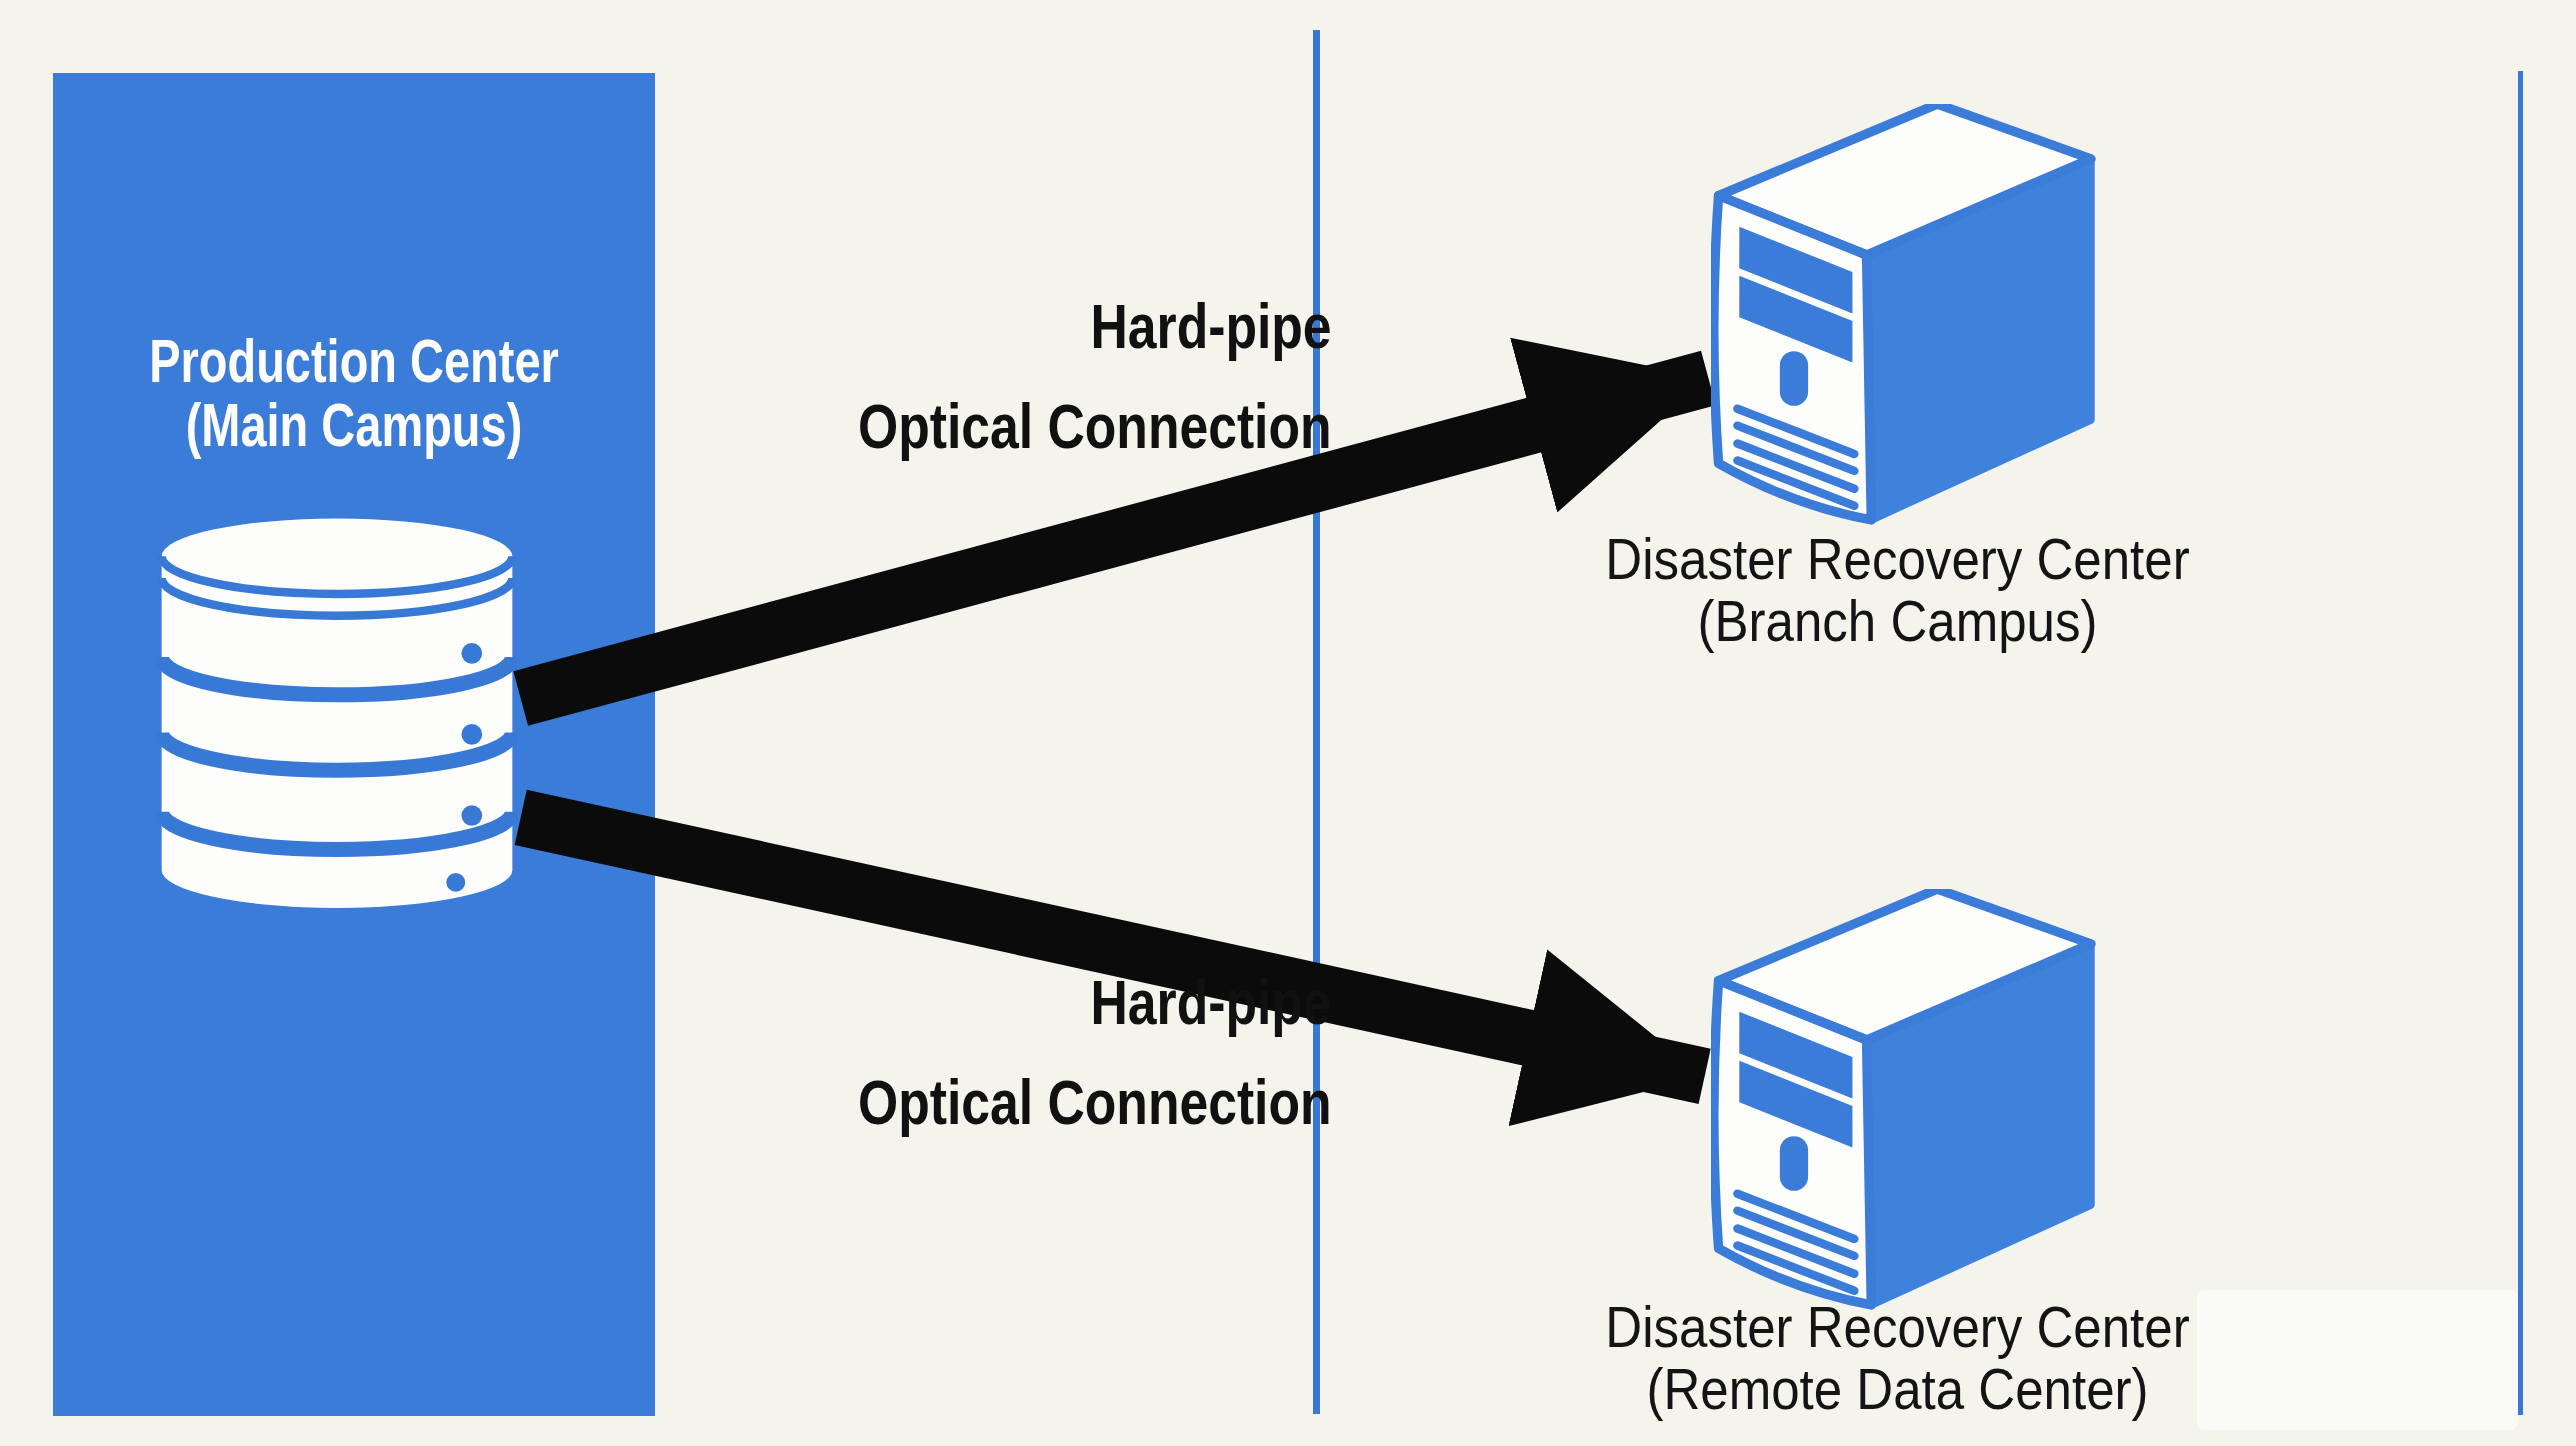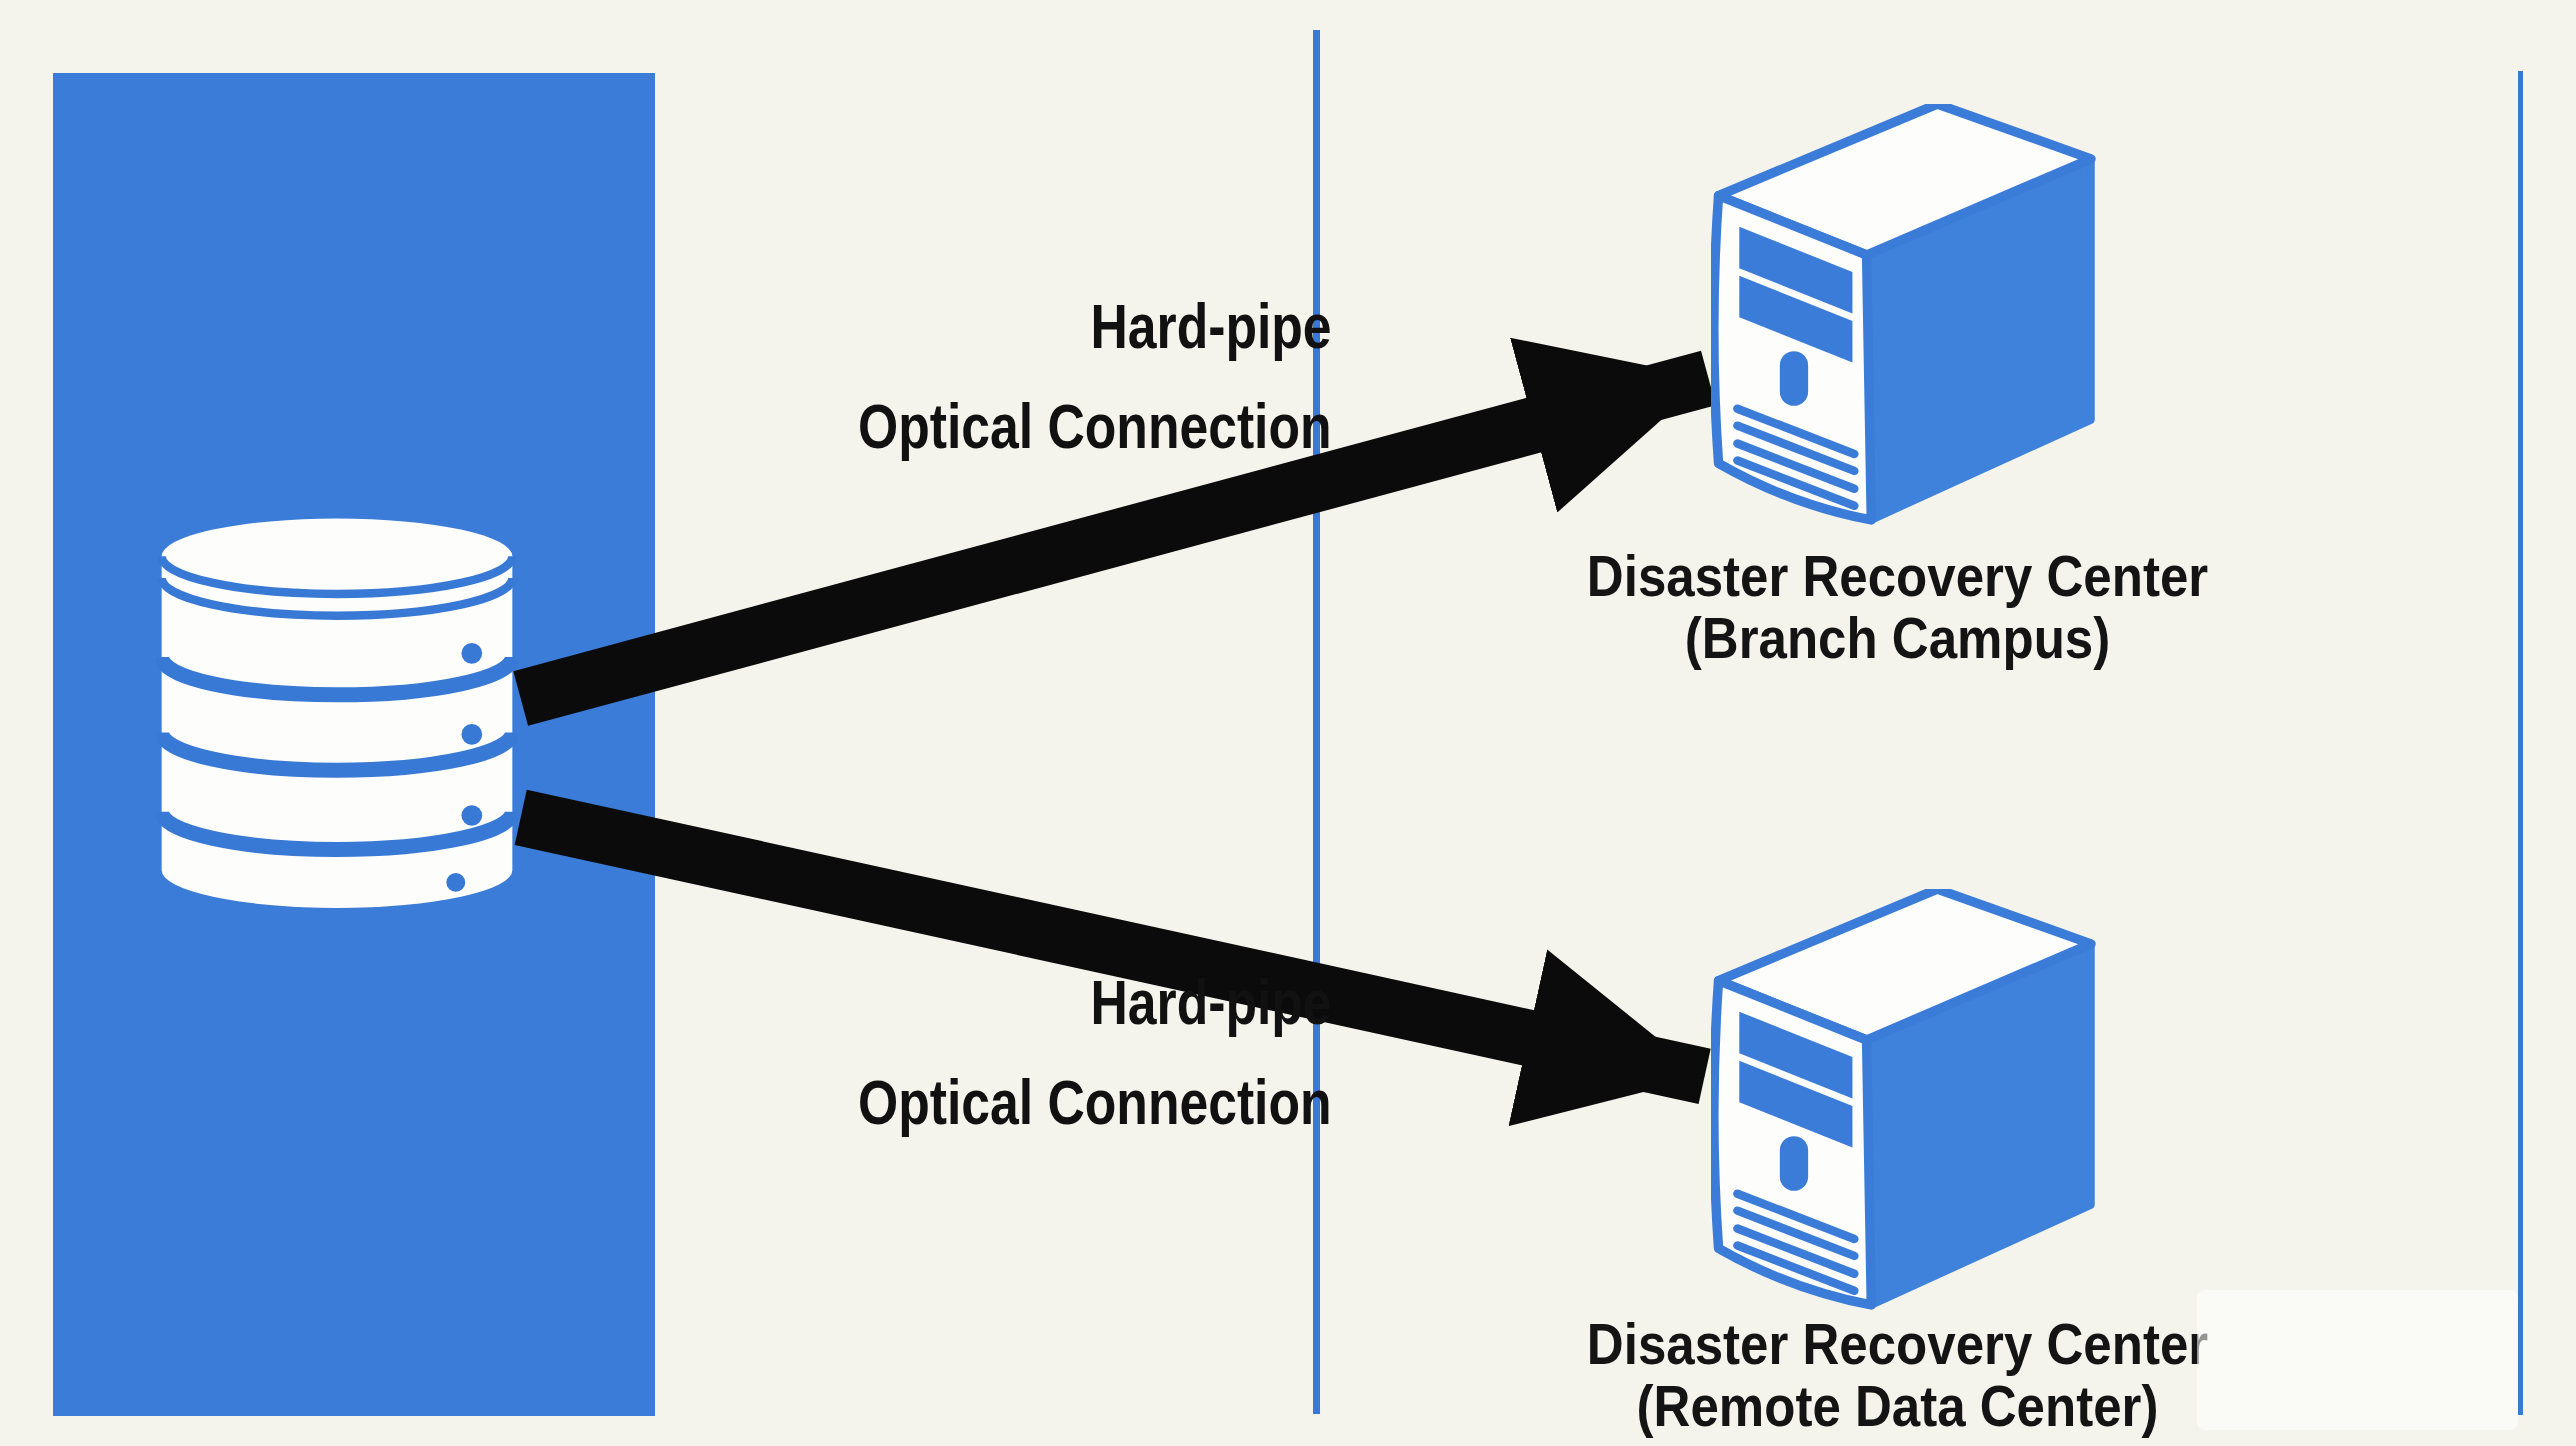--- a/index.html
+++ b/index.html
@@ -44,21 +44,21 @@
   .conn-label.top{left:559px;top:276px;}
   .conn-label.bottom{left:559px;top:952px;}
 
   
   .server-icon.top{left:1711px;top:104px;}
   .server-icon.bottom{left:1711px;top:889px;}
 
   
   .drc-label{
     width:943px;text-align:center;color:#141414;
-    font-size:58px;font-weight:bold;line-height:62px;margin-top:17px;
+    font-size:58px;font-weight:normal;line-height:62px;
   }
   .drc-label .line{display:block;transform:scaleX(0.88);transform-origin:50% 50%;white-space:nowrap;}
   .drc-label.top{left:1426px;top:528px;}
   .drc-label.bottom{left:1426px;top:1296px;}
 
   
   .wm-patch{
     left:2197px;top:1290px;width:321px;height:140px;
     background:rgba(255,255,255,0.55);border-radius:7.5px;
   }
@@ -88,20 +88,24 @@
           <line x1="28" y1="341" x2="152" y2="389"></line>
           <line x1="28" y1="360" x2="152" y2="408"></line>
           <line x1="28" y1="378" x2="152" y2="426"></line>
         </g>
       </g>
     </defs>
   </svg>
 
   <div class="abs prod-box"></div>
 
+  <div class="abs prod-label">
+    <span class="line">Production Center</span>
+    <span class="line">(Main Campus)</span>
+  </div>
 
   <svg class="abs db-icon" width="362" height="399" viewBox="0 0 384 423">
     <path d="M6,50 A186,40 0 0 1 378,50 L378,383 A186,40 0 0 1 6,383 Z" fill="#fdfdfb"></path>
     <g fill="none" stroke="#3879d6">
       <path d="M6,50 A186,40 0 0 0 378,50" stroke-width="9"></path>
       <path d="M6,73 A186,40 0 0 0 378,73" stroke-width="9"></path>
       <path d="M6,157 A186,40 0 0 0 378,157" stroke-width="16"></path>
       <path d="M6,237 A186,40 0 0 0 378,237" stroke-width="16"></path>
       <path d="M6,321 A186,40 0 0 0 378,321" stroke-width="16"></path>
     </g>

